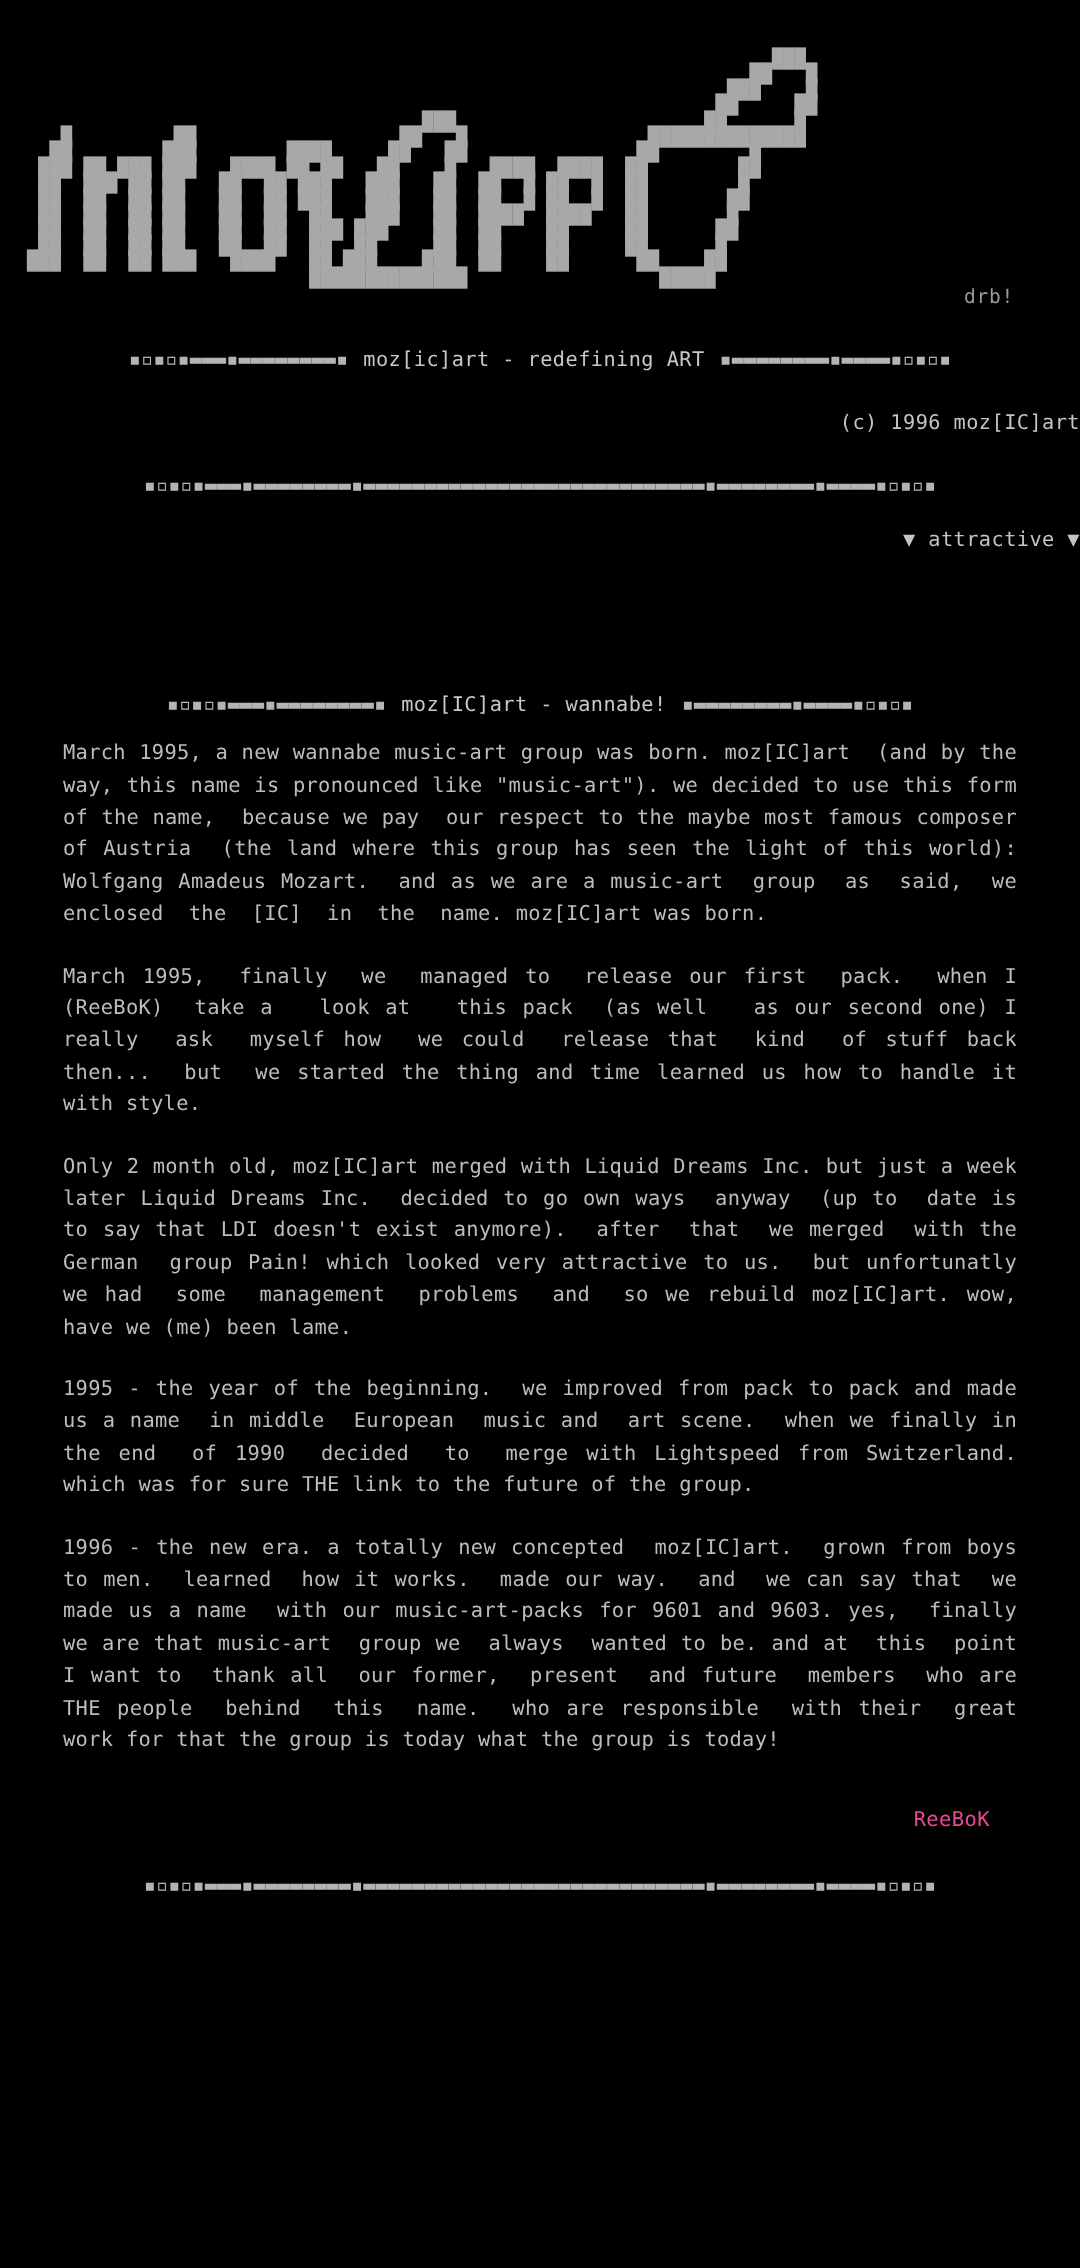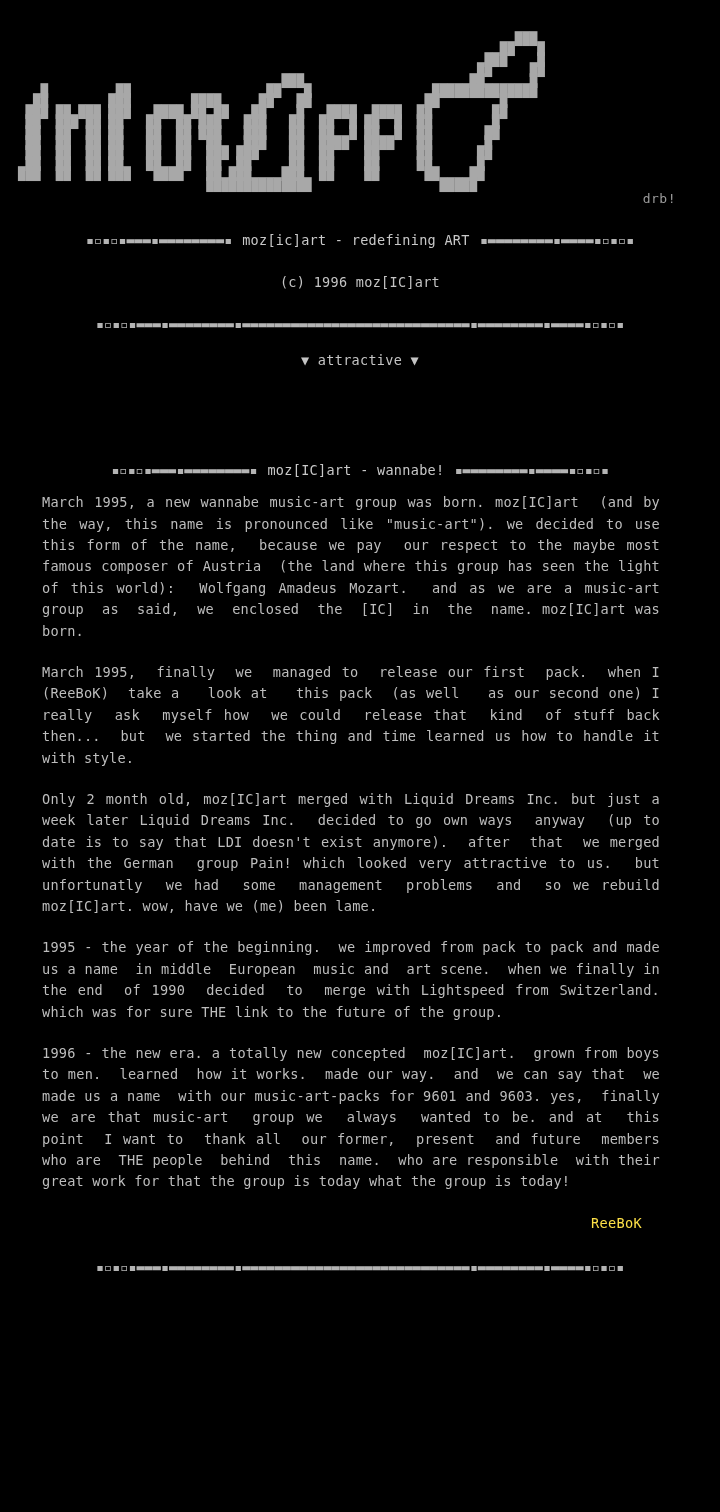--- a/index.html
+++ b/index.html
@@ -65,53 +65,53 @@
   }
   .rule-title {
     color: #c8c8c8;
     padding: 0 10px;
     font-size: 13.5px;
     letter-spacing: 0.3px;
     white-space: pre;
     text-align: right;
   }
   .center-line {
-    text-align: center;
+    text-align: right;
     font-size: 13.5px;
     color: #c4c4c4;
     letter-spacing: 0.3px;
     white-space: pre;
   }
 
   .sp-14 { height: 14px; }
   .sp-20 { height: 20px; }
   .sp-26 { height: 26px; }
   .sp-34 { height: 34px; }
   .sp-60 { height: 60px; }
 
   
   .content {
-    padding: 0 60px 0 42px;
+    padding: 0 42px 0 42px;
   }
   .para {
     font-size: 13.6px;
     line-height: 21.4px;
     color: #bdbdbd;
     text-align: justify;
     white-space: pre-wrap;
     margin: 0 0 20px 0;
     letter-spacing: 0.2px;
   }
   .para:last-child { margin-bottom: 0; }
   .signature {
     text-align: right;
     font-size: 13.6px;
-    color: #fde047;
+    color: #ec4899;
     padding-right: 18px;
-    margin-top: 22px;
+    margin-top: 34px;
     letter-spacing: 0.3px;
   }
   .bottom-rule {
     margin-top: 28px;
   }
 </style>
 </head>
 <body>
 
 <div class="page">

